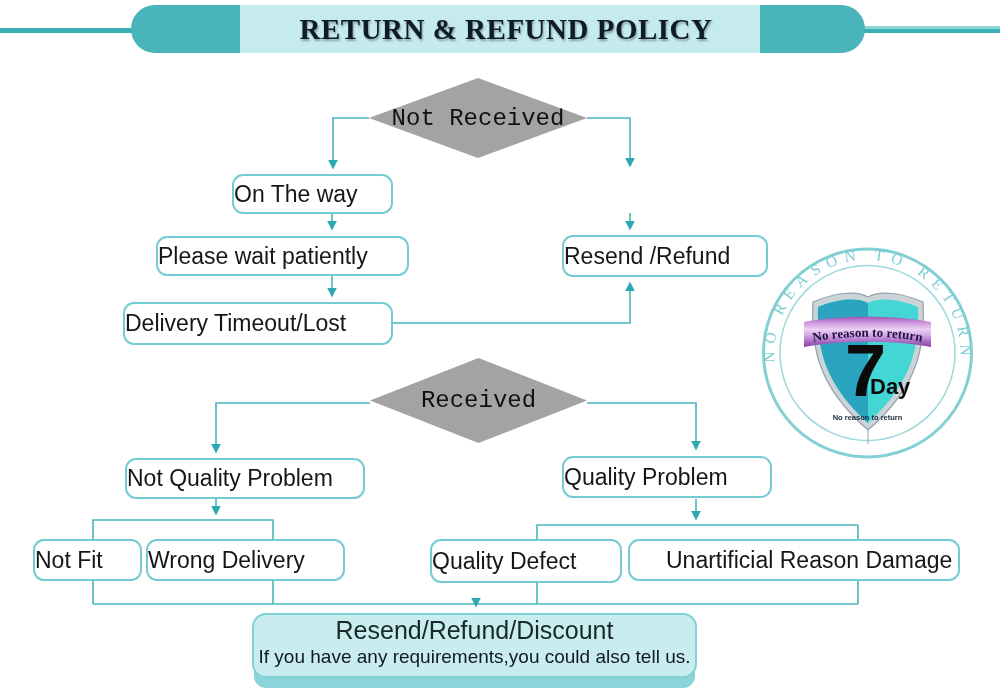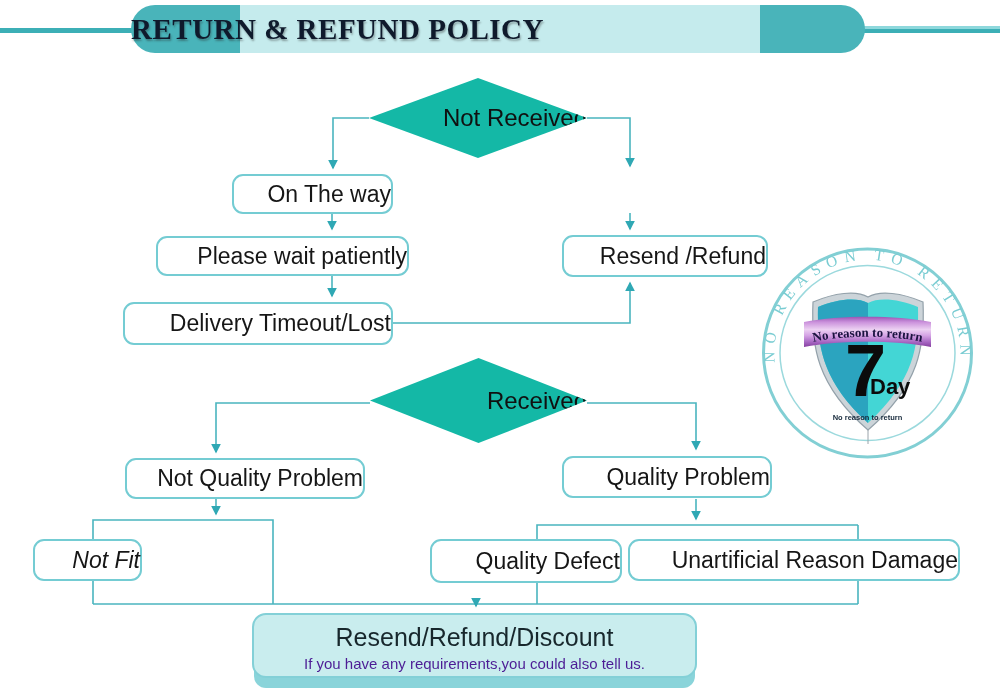--- a/index.html
+++ b/index.html
@@ -5,38 +5,38 @@
   html,body{margin:0;padding:0;background:#ffffff;}
   .canvas{position:relative;width:1000px;height:693px;background:#ffffff;overflow:hidden;
           font-family:"Liberation Sans",sans-serif;}
   
   .hline{position:absolute;}
   .hline-left{left:0;top:28px;width:133px;height:5px;background:#3cafb6;}
   .hline-right{left:864px;top:26px;width:136px;height:7px;
                background:linear-gradient(180deg,#8ed8dc 0 45%,#3cafb6 45% 100%);}
   .pill{position:absolute;left:131px;top:5px;width:734px;height:48px;border-radius:25px;
         background:linear-gradient(90deg,#49b4ba 0,#49b4ba 14.8%,#c5ebed 14.8%,#c5ebed 85.7%,#49b4ba 85.7%);}
-  .pill-title{position:absolute;left:0;top:0;width:100%;height:48px;line-height:48px;text-align:left;
+  .pill-title{position:absolute;left:8px;top:0;width:100%;height:48px;line-height:48px;text-align:center;
         font-family:"Liberation Serif",serif;font-weight:700;font-size:29px;color:#0f1a2c;
         letter-spacing:.5px;text-shadow:1px 2px 2px rgba(40,40,40,.38);}
   
   .box{position:absolute;background:#ffffff;border:2px solid #74ccd3;border-radius:11px;
-       display:flex;align-items:center;justify-content:flex-end;
+       display:flex;align-items:center;justify-content:flex-start;
        font-size:23px;color:#161616;box-sizing:border-box;white-space:nowrap;}
-  .diamond{position:absolute;background:#14b8a6;
+  .diamond{position:absolute;background:#a3a3a3;
        clip-path:polygon(50% 0,100% 50%,50% 100%,0 50%);
-       display:flex;align-items:center;justify-content:flex-end;
-       font-size:24px;color:#101010;}
+       display:flex;align-items:center;justify-content:center;
+       font-size:24px;color:#101010;font-family:Liberation Mono, monospace;}
   .connectors{position:absolute;left:0;top:0;}
   .final-box{position:absolute;left:252px;top:613px;width:445px;height:65px;
        background:#c9edee;border:2px solid #83d0d7;border-radius:14px;box-sizing:border-box;
-       display:flex;flex-direction:column;align-items:center;justify-content:flex-end;
+       display:flex;flex-direction:column;align-items:center;justify-content:flex-start;
        box-shadow:0 12px 0 -2px #8ad4da;}
   .final-title{font-size:25px;color:#17272c;line-height:30px;}
-  .final-sub{font-size:15px;color:#4c1d95;line-height:24px;}
+  .final-sub{font-size:19px;color:#0f172a;line-height:24px;}
   .badge{position:absolute;left:760px;top:243px;}
 </style>
 </head>
 <body>
 
 <div class="canvas">
 
   <div class="hline hline-left"></div>
   <div class="hline hline-right"></div>
   <div class="pill">
@@ -92,30 +92,33 @@
     </div>
 
   <div class="box" style="left:125px;top:458px;width:240px;height:41px;">
     <span>Not Quality Problem</span>
     </div>
 
   <div class="box" style="left:562px;top:456px;width:210px;height:42px;">
     <span>Quality Problem</span>
     </div>
 
-  <div class="box" style="left:33px;top:539px;width:109px;height:42px;font-style:italic;">
+  <div class="box" style="left:33px;top:539px;width:109px;height:42px;">
     <span>Not Fit</span>
     </div>
 
+  <div class="box" style="left:146px;top:539px;width:199px;height:42px;">
+    <span>Wrong Delivery</span>
+    </div>
 
   <div class="box" style="left:430px;top:539px;width:192px;height:44px;">
     <span>Quality Defect</span>
     </div>
 
-  <div class="box" style="left:628px;top:539px;width:332px;height:42px;">
+  <div class="box" style="left:628px;top:539px;width:332px;height:42px;padding-left:36px;">
     <span>Unartificial Reason Damage</span>
     </div>
 
   <div class="final-box">
     <div class="final-title">Resend/Refund/Discount</div>
     <div class="final-sub">If you have any requirements,you could also tell us.</div>
   </div>
 
   <svg class="badge" width="216" height="218" viewBox="0 0 216 218">
     <defs>

